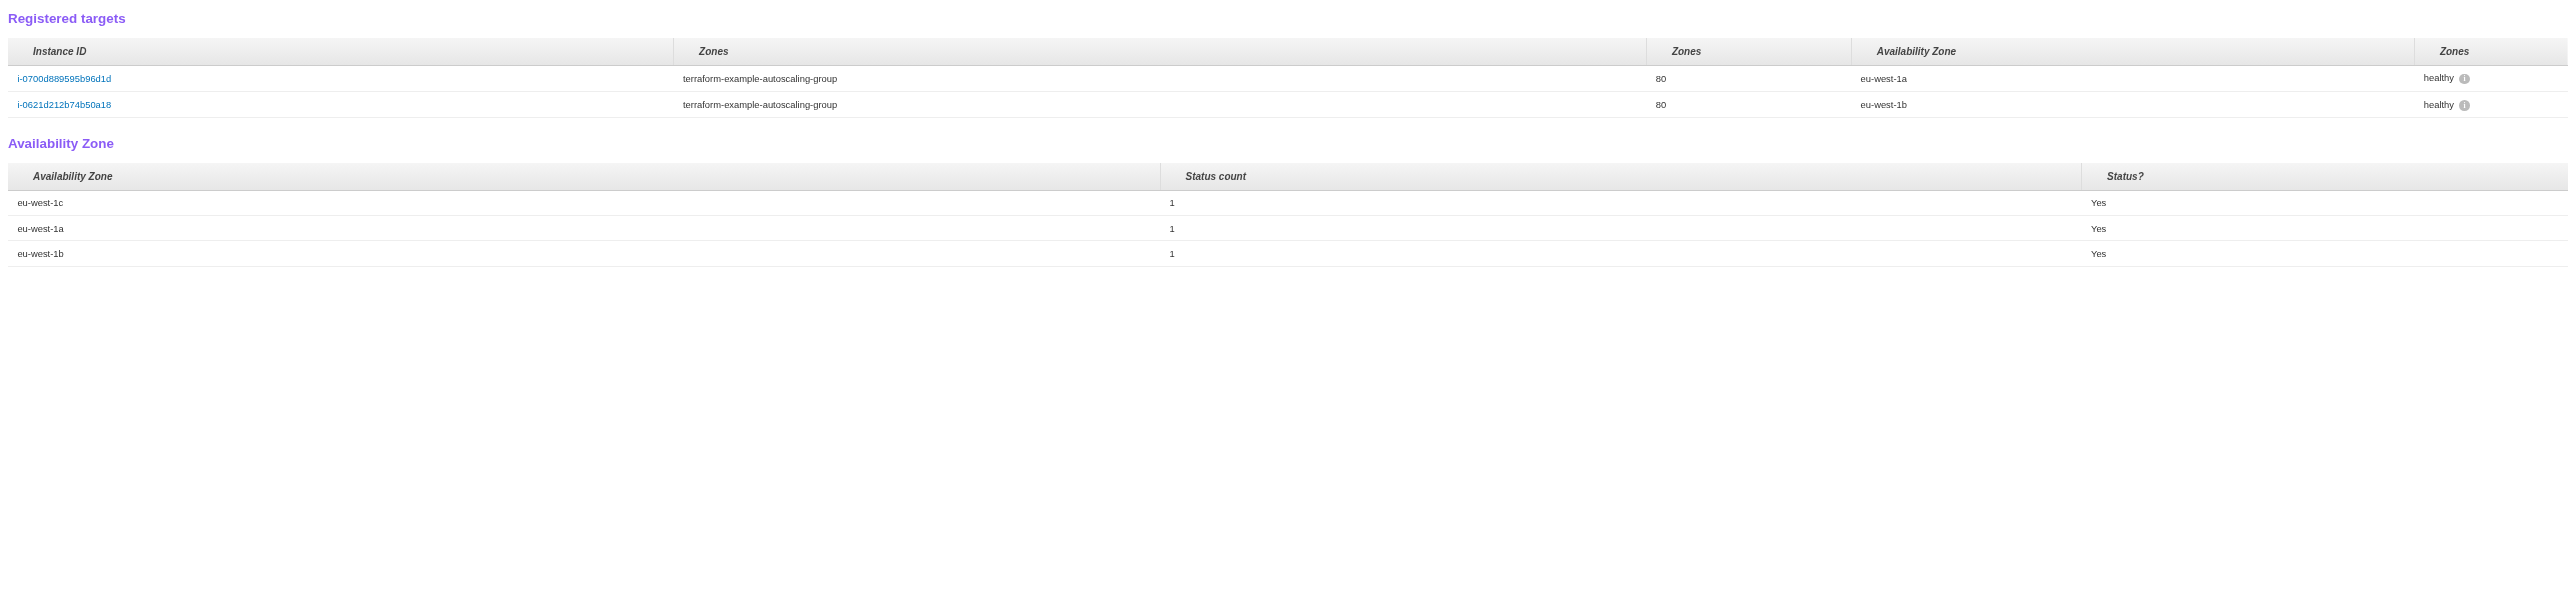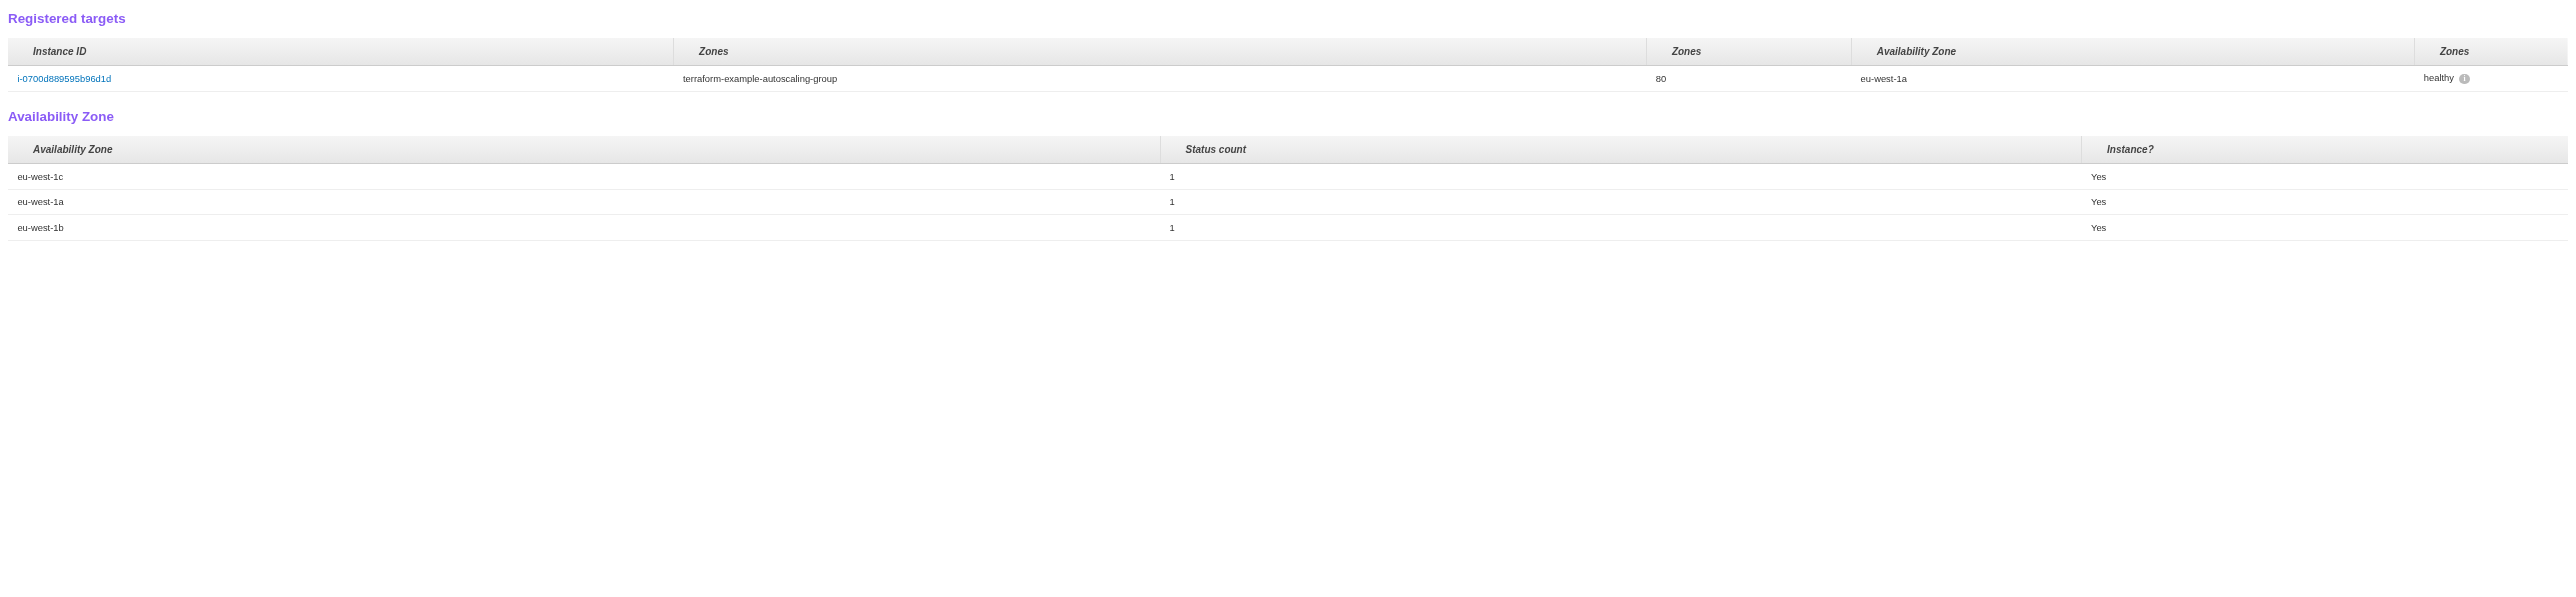--- a/index.html
+++ b/index.html
@@ -116,38 +116,48 @@
     <tr>
       <td><a href="#" class="link">i-0700d889595b96d1d</a></td>
       <td>terraform-example-autoscaling-group</td>
       <td>80</td>
       <td>eu-west-1a</td>
       <td class="status-cell">
         <span>healthy</span>
         <span class="info-icon">i</span>
       </td>
     </tr>
+    <tr>
+      <td><a href="#" class="link">i-0621d212b74b50a18</a></td>
+      <td>terraform-example-autoscaling-group</td>
+      <td>80</td>
+      <td>eu-west-1b</td>
+      <td class="status-cell">
+        <span>healthy</span>
+        <span class="info-icon">i</span>
+      </td>
+    </tr>
   </tbody>
 </table>
 
 <div class="section-gap"></div>
 
 <h2>Availability Zone</h2>
 
 <table class="zones">
   <colgroup>
     <col class="c-az">
       <col class="c-cnt">
       <col class="c-h">
   </colgroup>
   <thead>
     <tr>
       <th>Availability Zone</th>
       <th>Status count</th>
-      <th>Instance?</th>
+      <th>Status?</th>
     </tr>
   </thead>
   <tbody>
     <tr>
       <td>eu-west-1c</td>
       <td>1</td>
       <td>Yes</td>
     </tr>
     <tr>
       <td>eu-west-1a</td>

